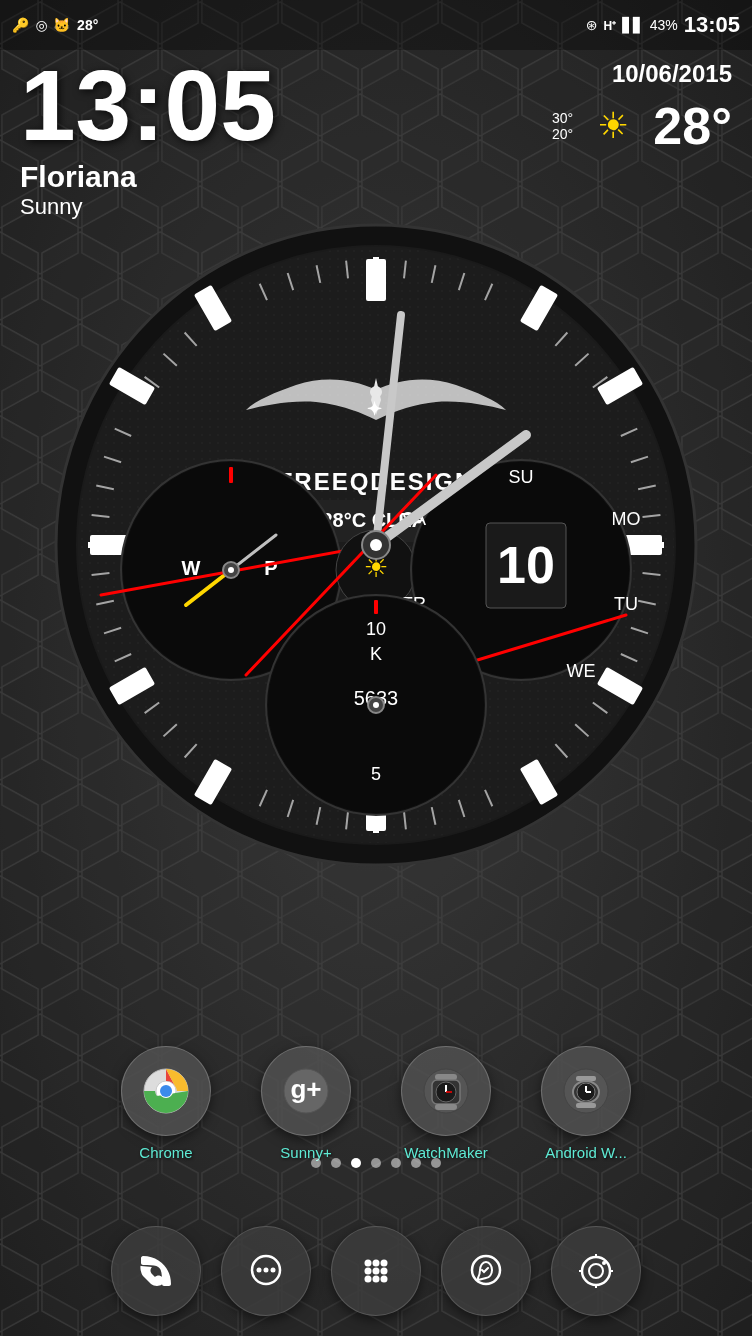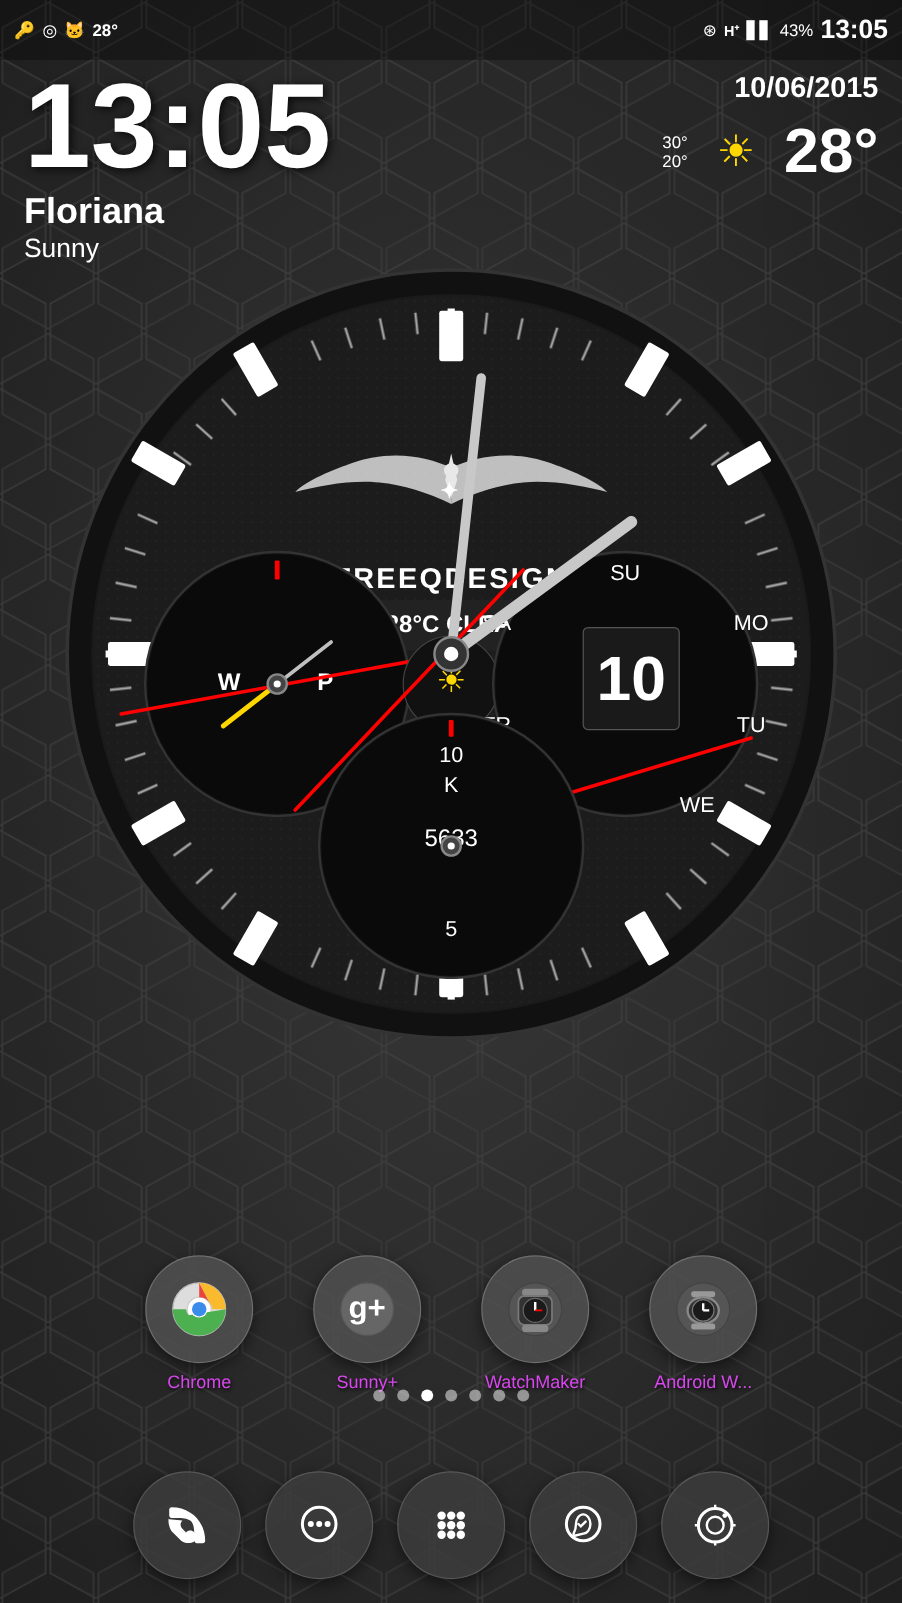--- a/index.html
+++ b/index.html
@@ -185,21 +185,21 @@
       background: rgba(80, 80, 80, 0.85);
       display: flex;
       align-items: center;
       justify-content: center;
       border: 1px solid rgba(255,255,255,0.2);
       box-shadow: 0 4px 12px rgba(0,0,0,0.5);
       cursor: pointer;
     }
 
     .app-label {
-      color: #d946ef;
+      color: #5eead4;
       font-size: 15px;
       text-align: left;
       text-shadow: 1px 1px 3px rgba(0,0,0,0.8);
     }
 
     
     .dots-indicator {
       display: flex;
       gap: 10px;
       align-items: center;

